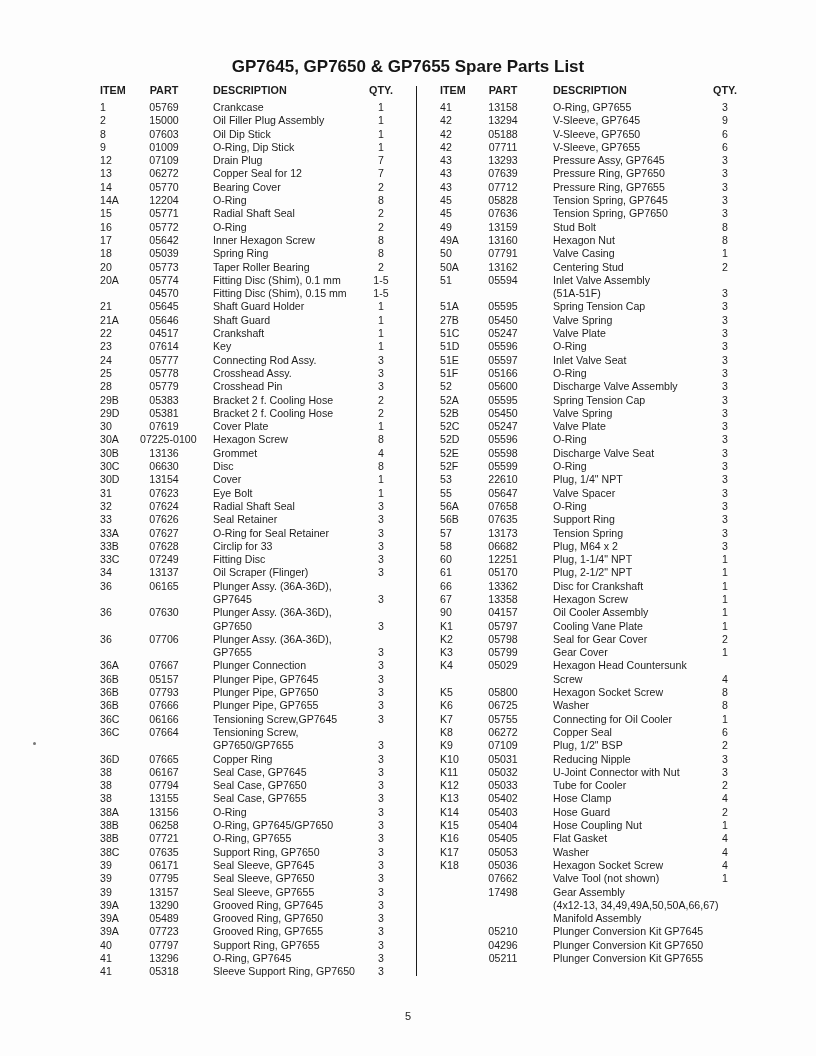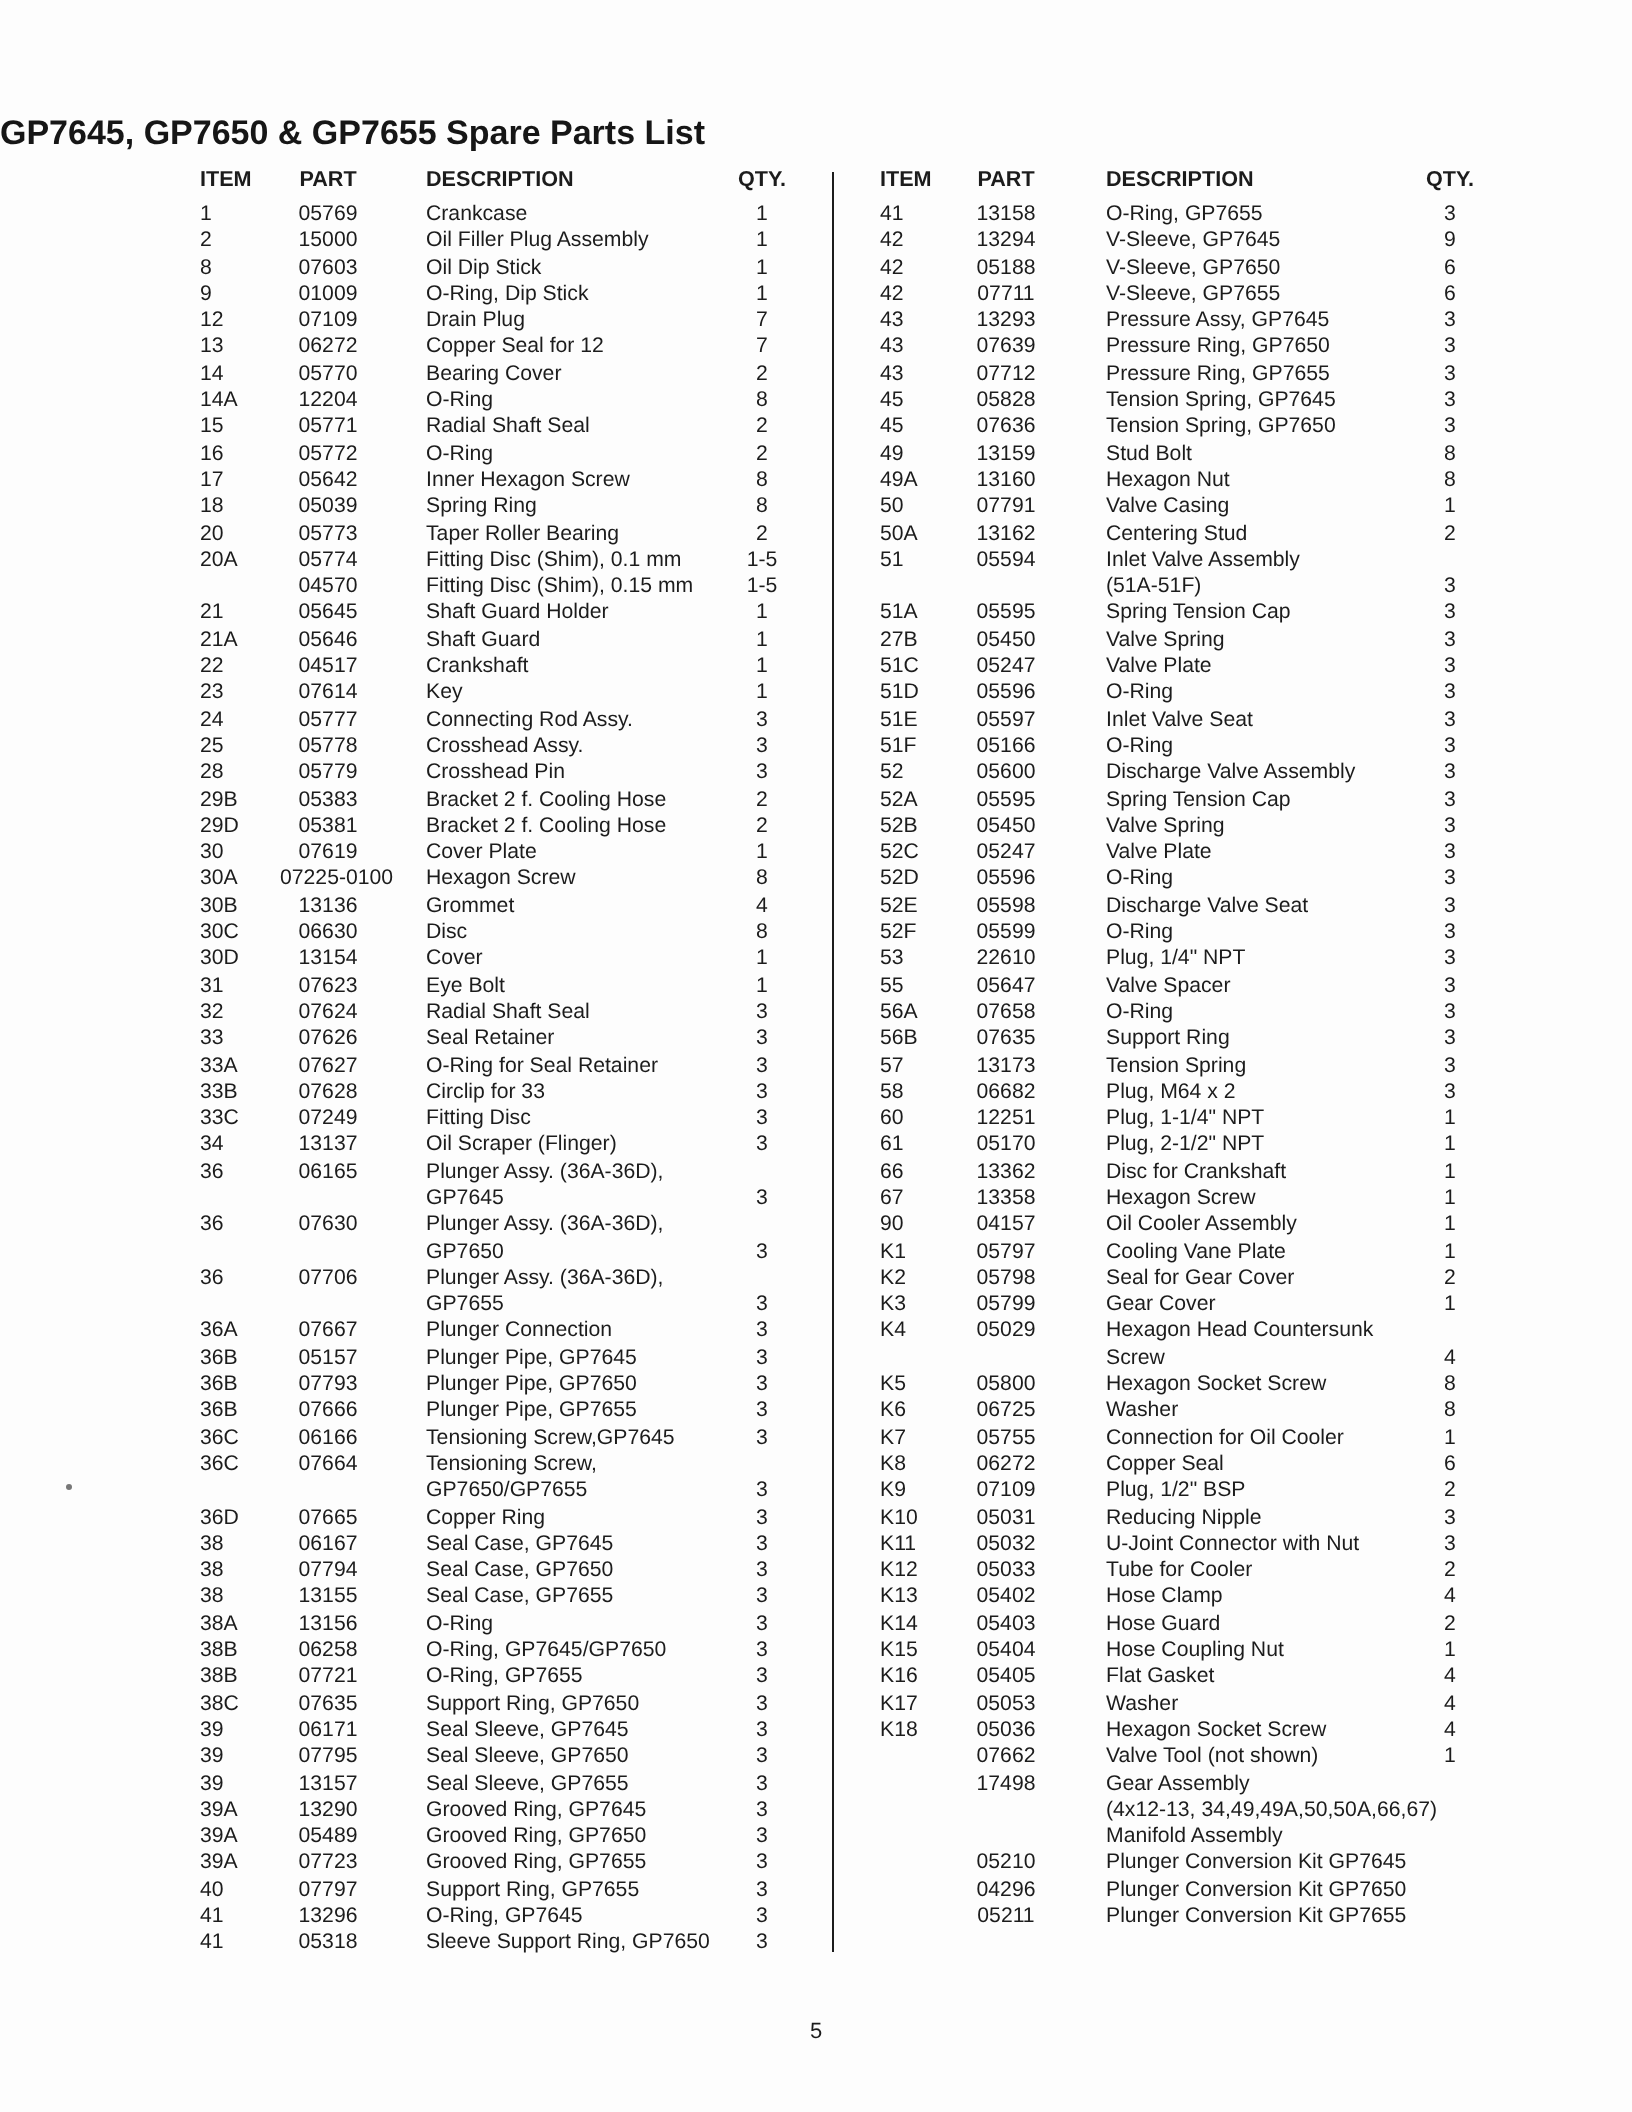--- a/index.html
+++ b/index.html
@@ -11,21 +11,21 @@
   .page {
     position:relative;
     width:816px; height:1056px;
     background:#fdfdfd;
     color:#1c1c1c;
     overflow:hidden;
   }
   .title {
     position:absolute;
     top:46px; left:0; width:100%;
-    text-align:left;
+    text-align:center;
     font-size:17px;
     font-weight:bold;
     color:#161616;
   }
   .parts-grid {
     position:absolute;
     top:84px;
     display:grid;
     grid-template-rows:17px;
     grid-auto-rows:13.3px;
@@ -531,21 +531,21 @@
       <div class="cell c-item">K5</div>
       <div class="cell c-part">05800</div>
       <div class="cell c-desc">Hexagon Socket Screw</div>
       <div class="cell c-qty">8</div>
       <div class="cell c-item">K6</div>
       <div class="cell c-part">06725</div>
       <div class="cell c-desc">Washer</div>
       <div class="cell c-qty">8</div>
       <div class="cell c-item">K7</div>
       <div class="cell c-part">05755</div>
-      <div class="cell c-desc">Connection for Oil Cooler</div>
+      <div class="cell c-desc">Connecting for Oil Cooler</div>
       <div class="cell c-qty">1</div>
       <div class="cell c-item">K8</div>
       <div class="cell c-part">06272</div>
       <div class="cell c-desc">Copper Seal</div>
       <div class="cell c-qty">6</div>
       <div class="cell c-item">K9</div>
       <div class="cell c-part">07109</div>
       <div class="cell c-desc">Plug, 1/2" BSP</div>
       <div class="cell c-qty">2</div>
       <div class="cell c-item">K10</div>

